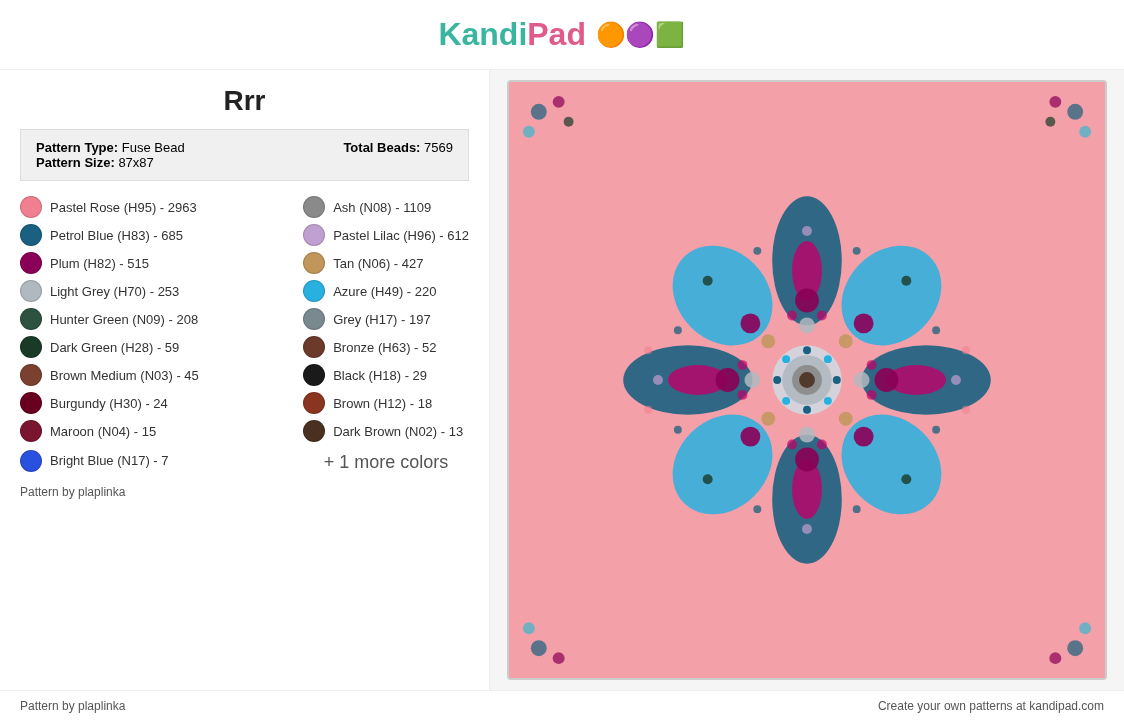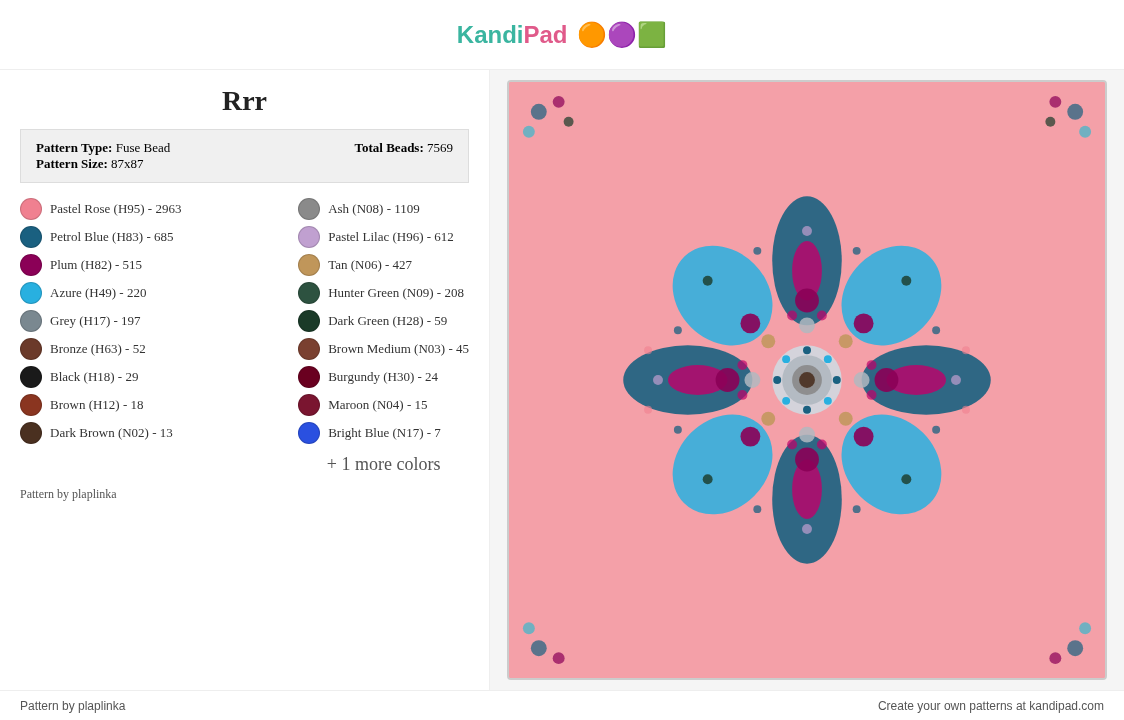--- a/index.html
+++ b/index.html
@@ -17,34 +17,33 @@
     #header {
       background: white;
       padding: 10px 20px;
       display: flex;
       align-items: center;
       justify-content: center;
       border-bottom: 1px solid #eee;
       height: 70px;
     }
     .logo-text {
-      font-size: 24px;
+      font-size: 32px;
       font-weight: bold;
     }
     .logo-icons {
       margin-left: 10px;
       font-size: 24px;
     }
 
     
     #main {
       display: flex;
       flex: 1;
       overflow: hidden;
-      font-family: Liberation Serif, serif;
     }
 
     
     #left-panel {
       width: 490px;
       background: white;
       padding: 15px 20px;
       overflow-y: auto;
       border-right: 1px solid #eee;
     }
@@ -199,20 +198,24 @@
         </div>
         <div class="color-item">
           <div class="color-swatch" style="background-color: rgb(139, 0, 87);"></div>
           <span>Plum (H82) - 515</span>
         </div>
         <div class="color-item">
           <div class="color-swatch" style="background-color: rgb(192, 150, 90);"></div>
           <span>Tan (N06) - 427</span>
         </div>
         <div class="color-item">
+          <div class="color-swatch" style="background-color: rgb(176, 184, 192);"></div>
+          <span>Light Grey (H70) - 253</span>
+        </div>
+        <div class="color-item">
           <div class="color-swatch" style="background-color: rgb(40, 176, 224);"></div>
           <span>Azure (H49) - 220</span>
         </div>
         <div class="color-item">
           <div class="color-swatch" style="background-color: rgb(45, 82, 64);"></div>
           <span>Hunter Green (N09) - 208</span>
         </div>
         <div class="color-item">
           <div class="color-swatch" style="background-color: rgb(122, 136, 144);"></div>
           <span>Grey (H17) - 197</span>

